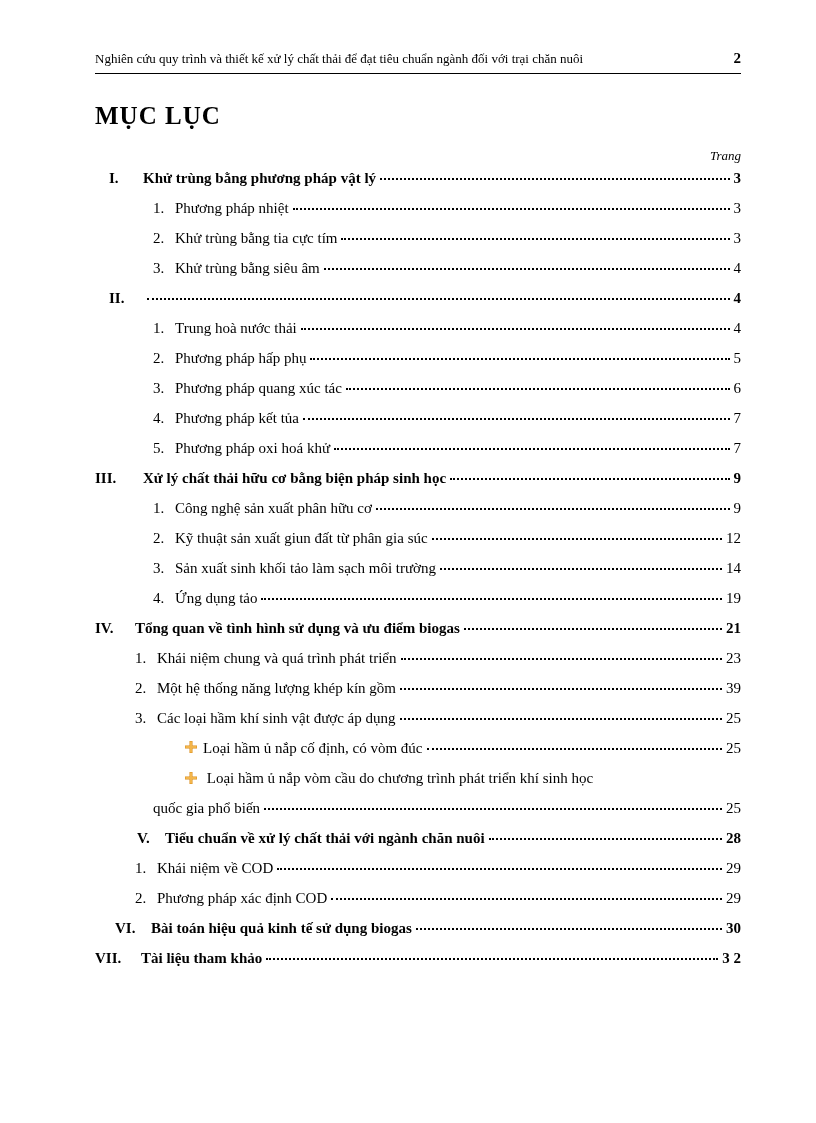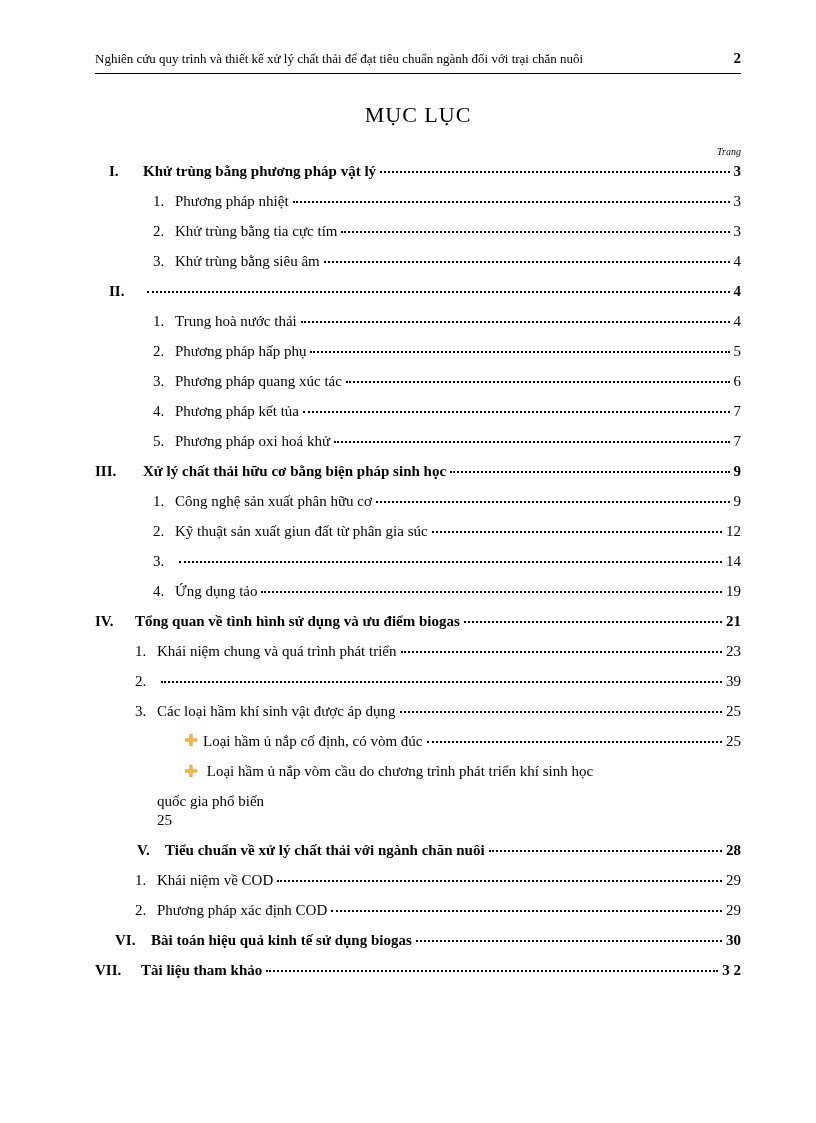--- a/index.html
+++ b/index.html
@@ -29,30 +29,30 @@
     font-weight: bold;
     margin-left: 8px;
     font-size: 15px;
   }
   .header-rule {
     border: none;
     border-top: 1px solid #000;
     margin: 0 0 28px 0;
   }
   .doc-title {
-    text-align: center;
-    font-size: 22px;
-    font-weight: normal;
+    text-align: left;
+    font-size: 25px;
+    font-weight: bold;
     margin: 0 0 18px 0;
     letter-spacing: 1px;
   }
   .page-label {
     text-align: right;
     font-style: italic;
-    font-size: 10px;
+    font-size: 13px;
     margin: 0 0 6px 0;
   }
   .toc {
     font-size: 15px;
   }
   .row {
     display: flex;
     align-items: baseline;
     margin: 0 0 13px 0;
   }
@@ -90,21 +90,20 @@
   .lvl1-alt .num { min-width: 28px; }
   .lvl2b { padding-left: 40px; }
   .lvl2b .num { min-width: 22px; }
   .lvl1-left0 { font-weight: bold; padding-left: 0px; }
   .lvl1-left0 .num { min-width: 46px; }
   .wrap-line {
     padding-left: 58px;
     display: flex;
     align-items: baseline;
     margin: 0 0 13px 0;
-    flex-direction: column;
   }
   .wrap-line .txt { white-space: nowrap; }
   .wrap-line .dots {
     flex: 1;
     border-bottom: 2px dotted #000;
     margin: 0 4px;
     position: relative;
     top: -3px;
   }
   .lvl3-nodots { padding-left: 90px; margin-bottom: 13px; font-size: 15px; }
@@ -199,20 +198,21 @@
         <span class="pg">9</span>
       </div>
     <div class="row lvl2">
         <span class="num">2.</span>
         <span class="txt">Kỹ thuật sản xuất giun đất từ phân gia súc</span>
         <span class="dots"></span>
         <span class="pg">12</span>
       </div>
     <div class="row lvl2">
         <span class="num">3.</span>
+        <span class="txt">Sản xuất sinh khối tảo làm sạch môi trường</span>
         <span class="dots"></span>
         <span class="pg">14</span>
       </div>
     <div class="row lvl2">
         <span class="num">4.</span>
         <span class="txt">Ứng dụng tảo</span>
         <span class="dots"></span>
         <span class="pg">19</span>
       </div>
 
@@ -223,20 +223,21 @@
       <span class="pg">21</span>
     </div>
     <div class="row lvl2b">
         <span class="num">1.</span>
         <span class="txt">Khái niệm chung và quá trình phát triển</span>
         <span class="dots"></span>
         <span class="pg">23</span>
       </div>
     <div class="row lvl2b">
         <span class="num">2.</span>
+        <span class="txt">Một hệ thống năng lượng khép kín gồm</span>
         <span class="dots"></span>
         <span class="pg">39</span>
       </div>
     <div class="row lvl2b">
         <span class="num">3.</span>
         <span class="txt">Các loại hầm khí sinh vật được áp dụng</span>
         <span class="dots"></span>
         <span class="pg">25</span>
       </div>
 

